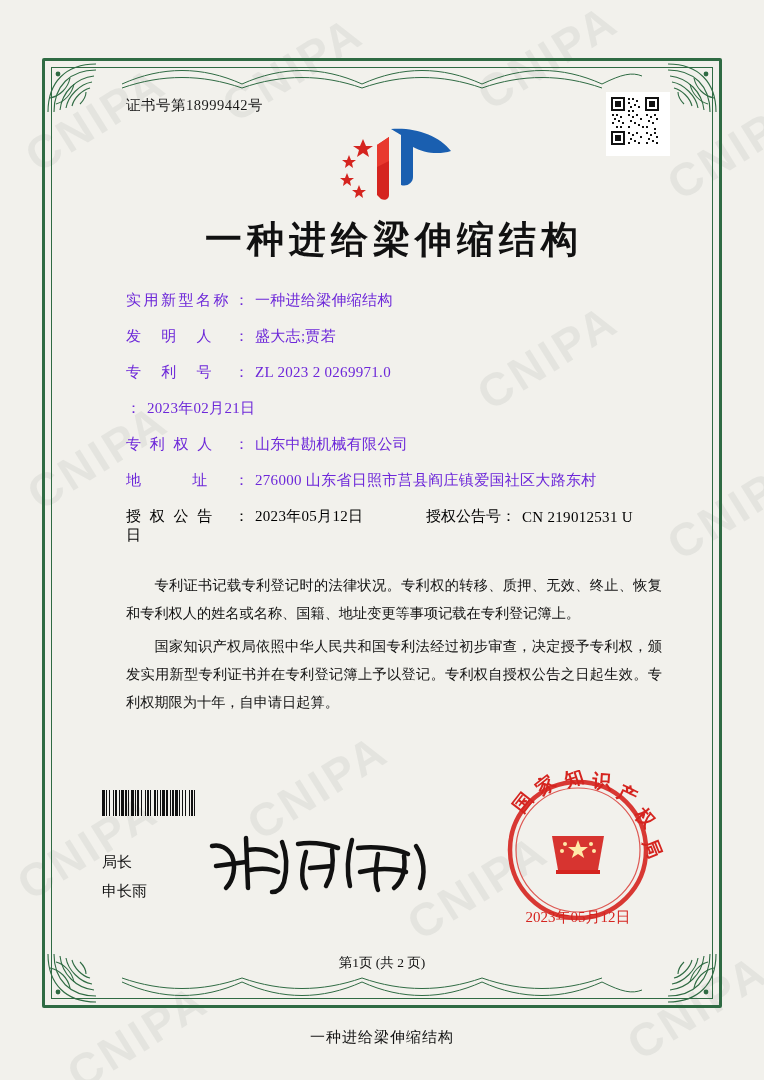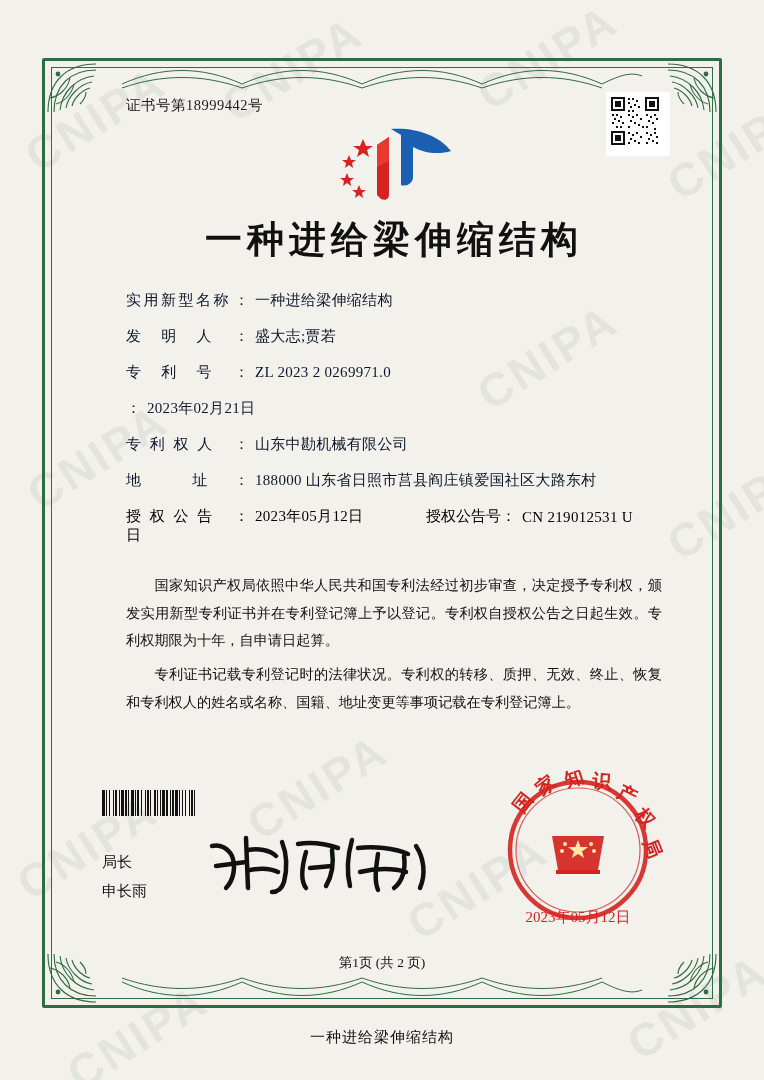--- a/index.html
+++ b/index.html
@@ -128,21 +128,21 @@
   }
 
   .fields {
     margin-top: 26px;
     padding-left: 8px;
   }
   .field-row {
     display: flex;
     align-items: baseline;
     font-size: 15px;
-    color: #0f172a;
+    color: #6d28d9;
     margin-bottom: 17px;
   }
   .f-label {
     width: 108px;
     flex: 0 0 108px;
     letter-spacing: 0.5px;
   }
   .f-label.sp2 { letter-spacing: 2.5px; }
   .f-colon { margin-right: 6px; }
   .f-value { letter-spacing: 0.3px; }
@@ -445,40 +445,40 @@
           <span class="f-value">2023年02月21日</span>
         </div>
         <div class="field-row">
           <span class="f-label sp2">专 利 权 人</span>
           <span class="f-colon">：</span>
           <span class="f-value">山东中勘机械有限公司</span>
         </div>
         <div class="field-row">
           <span class="f-label">地　　　 址</span>
           <span class="f-colon">：</span>
-          <span class="f-value">188000 山东省日照市莒县阎庄镇爱国社区大路东村</span>
+          <span class="f-value">276000 山东省日照市莒县阎庄镇爱国社区大路东村</span>
         </div>
 
         <div class="row-dual">
           <span class="dual-left">
             <span class="f-label sp2">授 权 公 告 日</span>
             <span class="f-colon">：</span>
             <span class="f-value">2023年05月12日</span>
           </span>
           <span class="dual-right">
             <span>授权公告号</span>
             <span class="f-colon">：</span>
             <span class="f-value">CN 219012531 U</span>
           </span>
         </div>
       </div>
 
       <div class="paras">
+        <p class="para">专利证书记载专利登记时的法律状况。专利权的转移、质押、无效、终止、恢复和专利权人的姓名或名称、国籍、地址变更等事项记载在专利登记簿上。</p>
         <p class="para">国家知识产权局依照中华人民共和国专利法经过初步审查，决定授予专利权，颁发实用新型专利证书并在专利登记簿上予以登记。专利权自授权公告之日起生效。专利权期限为十年，自申请日起算。</p>
-        <p class="para">专利证书记载专利登记时的法律状况。专利权的转移、质押、无效、终止、恢复和专利权人的姓名或名称、国籍、地址变更等事项记载在专利登记簿上。</p>
       </div>
     </div>
 
     <div class="barcode" id="barcode">
         <i style="width: 3px; background: rgb(17, 17, 17);"></i>
         <i style="width: 1px; background: transparent;"></i>
         <i style="width: 1px; background: rgb(17, 17, 17);"></i>
         <i style="width: 2px; background: transparent;"></i>
         <i style="width: 1px; background: rgb(17, 17, 17);"></i>
         <i style="width: 3px; background: transparent;"></i>

